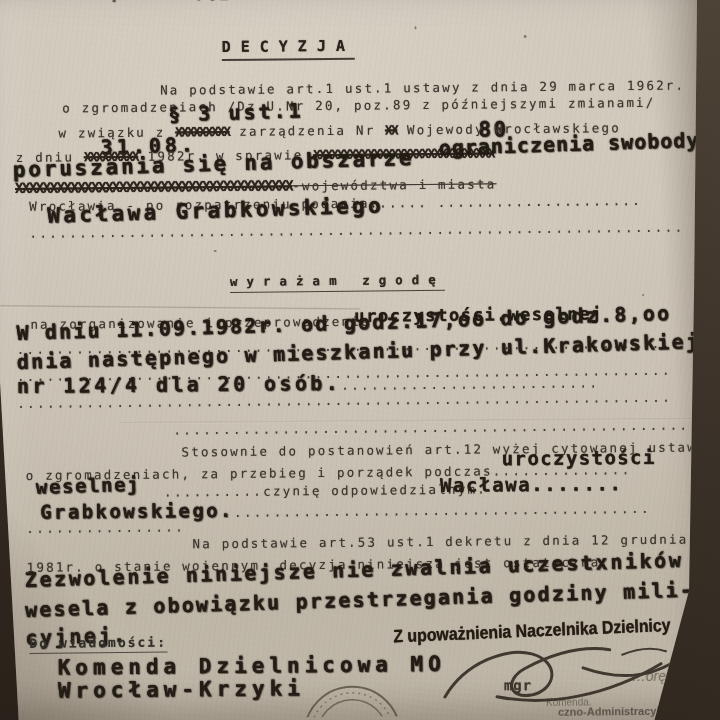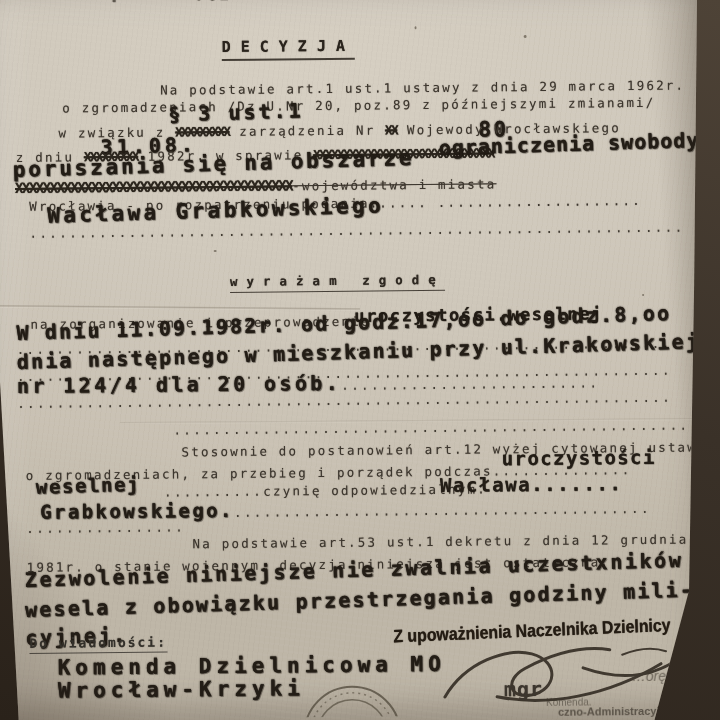--- a/index.html
+++ b/index.html
@@ -141,21 +141,21 @@
       </svg>
 
       <svg class="ln" style="left:428px;top:642px;transform:rotate(-4deg)" width="280" height="80" viewBox="0 0 280 80">
         <g fill="none" stroke="#2b241c" stroke-width="3" stroke-linecap="round" opacity=".85">
           <path d="M10 50 C34 16 76 6 100 14 C128 24 122 52 96 55 C74 57 70 38 92 28 C124 14 152 10 178 16"></path>
           <path d="M62 54 C112 68 172 62 228 34"></path>
           <path d="M150 32 C182 46 216 50 250 28"></path>
           <path d="M190 22 C206 17 222 17 234 22" stroke-width="2"></path>
         </g>
       </svg>
-      <div class="ln form" style="left:498px;top:682px;font-weight:700;font-size:20px;letter-spacing:1px">mgr</div>
+      <div class="ln form" style="left:498px;top:682px;font-weight:700;font-size:14px;letter-spacing:1px">mgr</div>
       <div class="ln sigfrag" style="left:626px;top:674px;font-size:14px;font-style:italic;opacity:.6">…orętny</div>
       <div class="ln sigfrag" style="left:540px;top:702px;font-size:10px;opacity:.55">Komenda.</div>
       <div class="ln sigfrag" style="left:552px;top:711px;font-size:11px;font-weight:700;opacity:.7">czno-Administracyjnych</div>
 
       <div class="speck" style="left:524px;top:40px;width:3px;height:3px"></div>
       <div class="speck" style="left:640px;top:300px;width:2px;height:2px"></div>
       <div class="speck" style="left:415px;top:30px;width:2px;height:3px"></div>
       <div class="speck" style="left:212px;top:252px;width:3px;height:2px"></div>
       <div class="speck" style="left:695px;top:560px;width:2px;height:2px"></div>
     </div>

